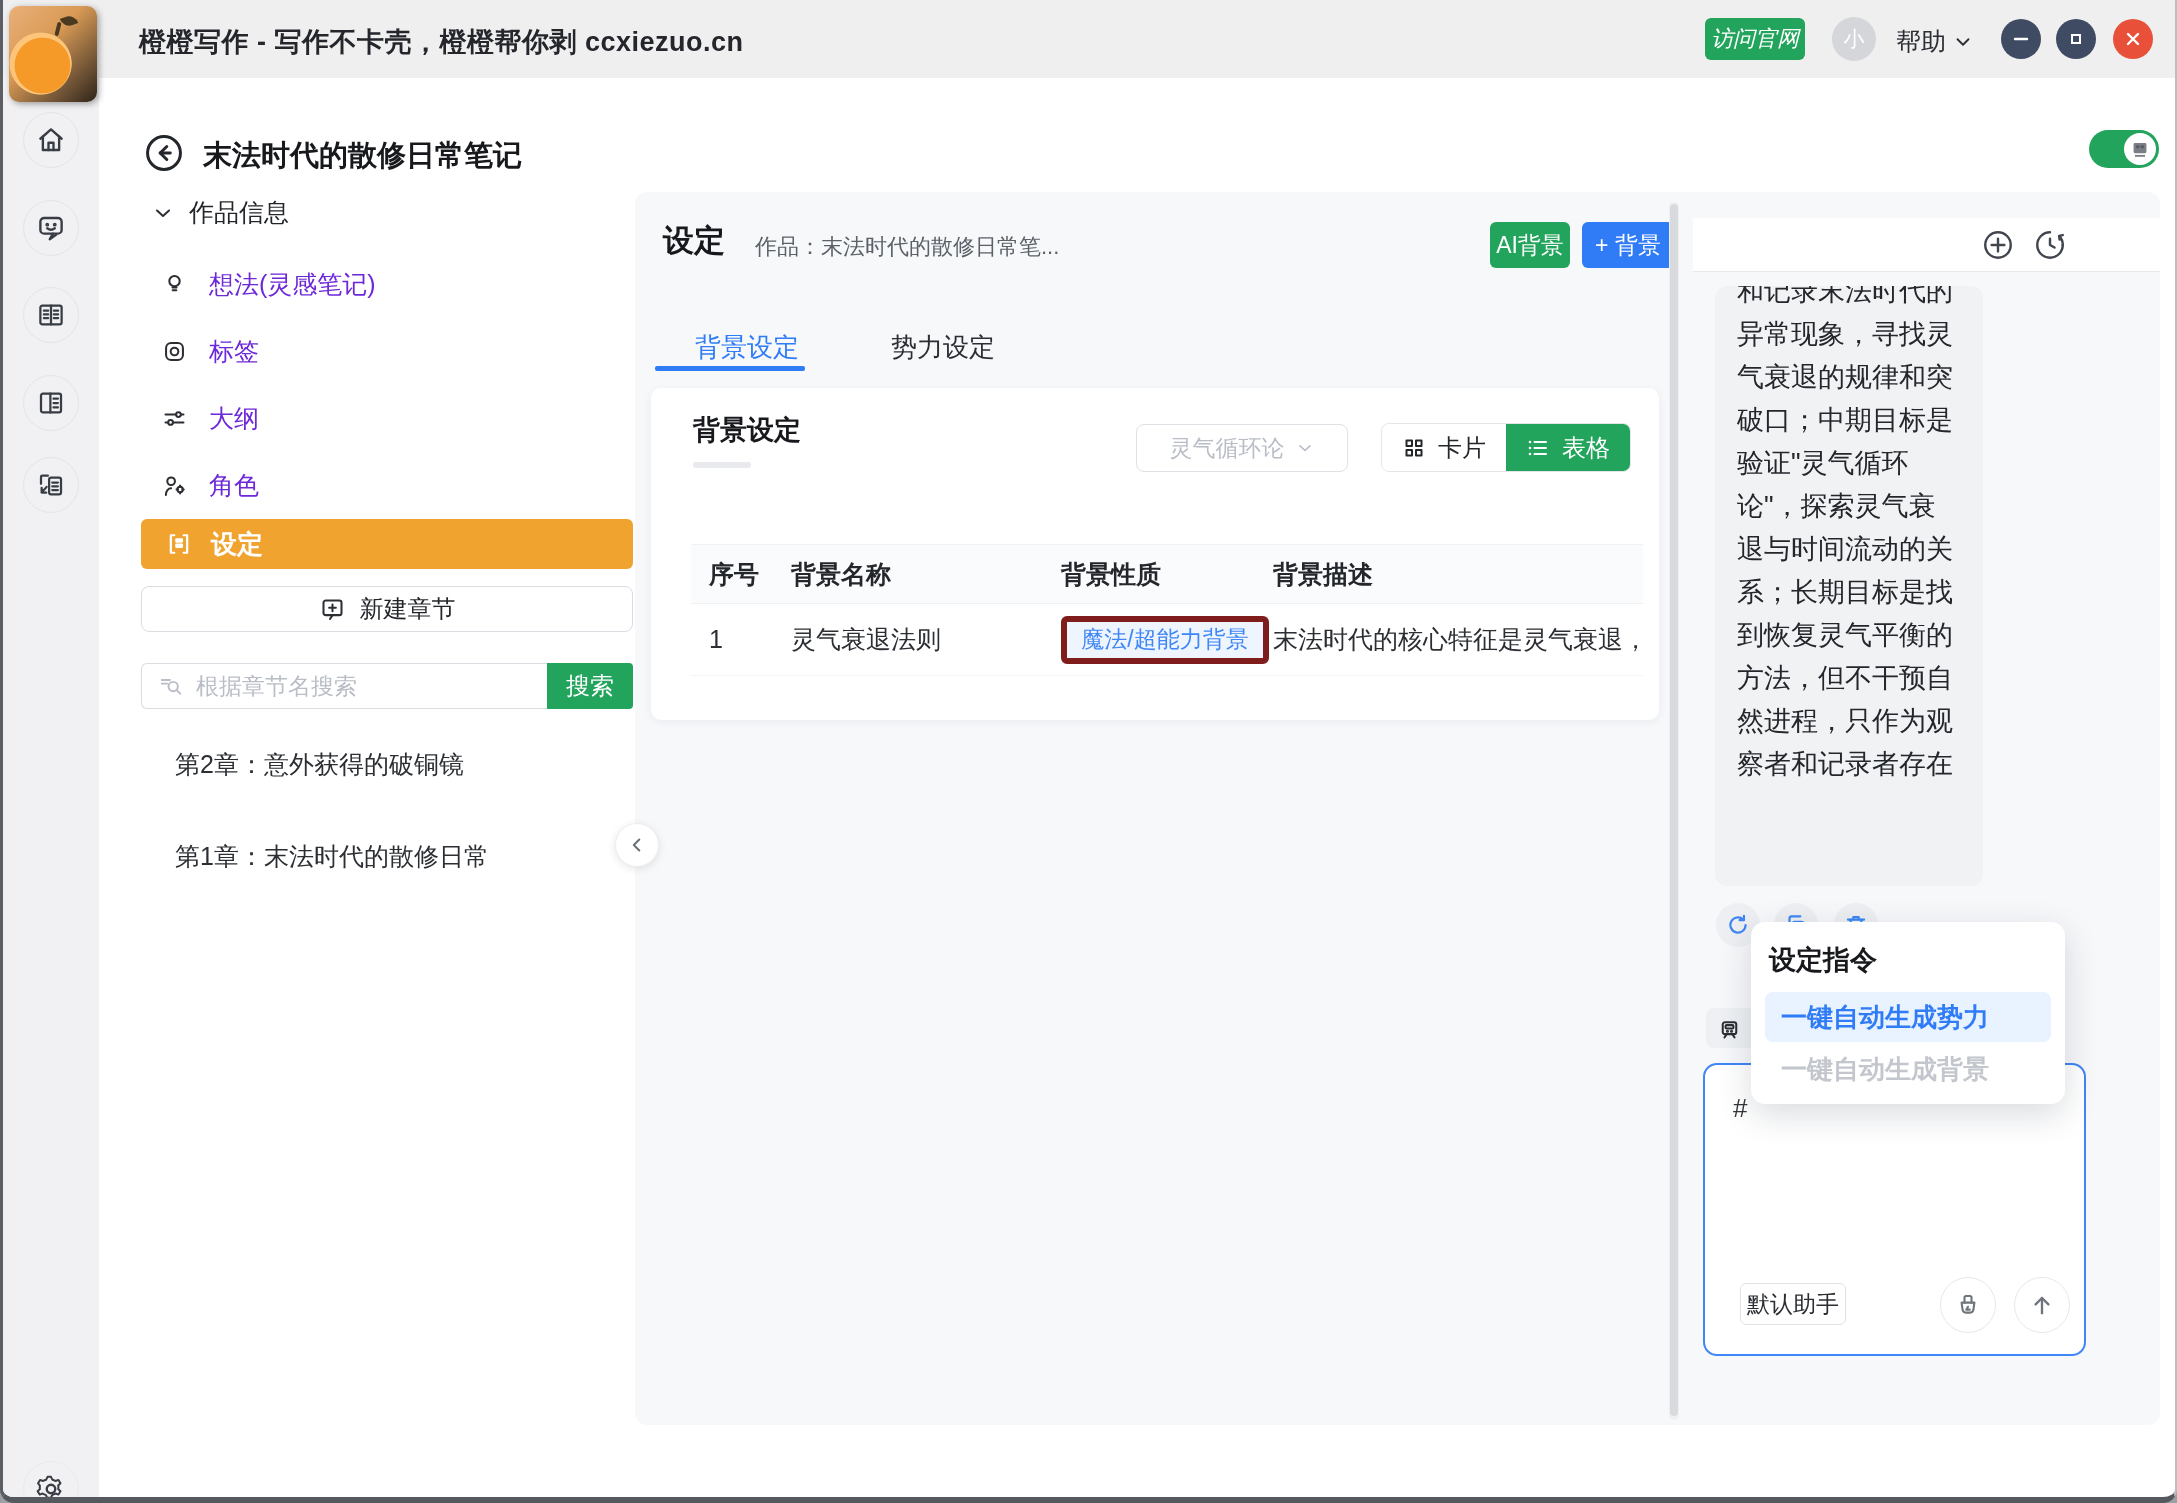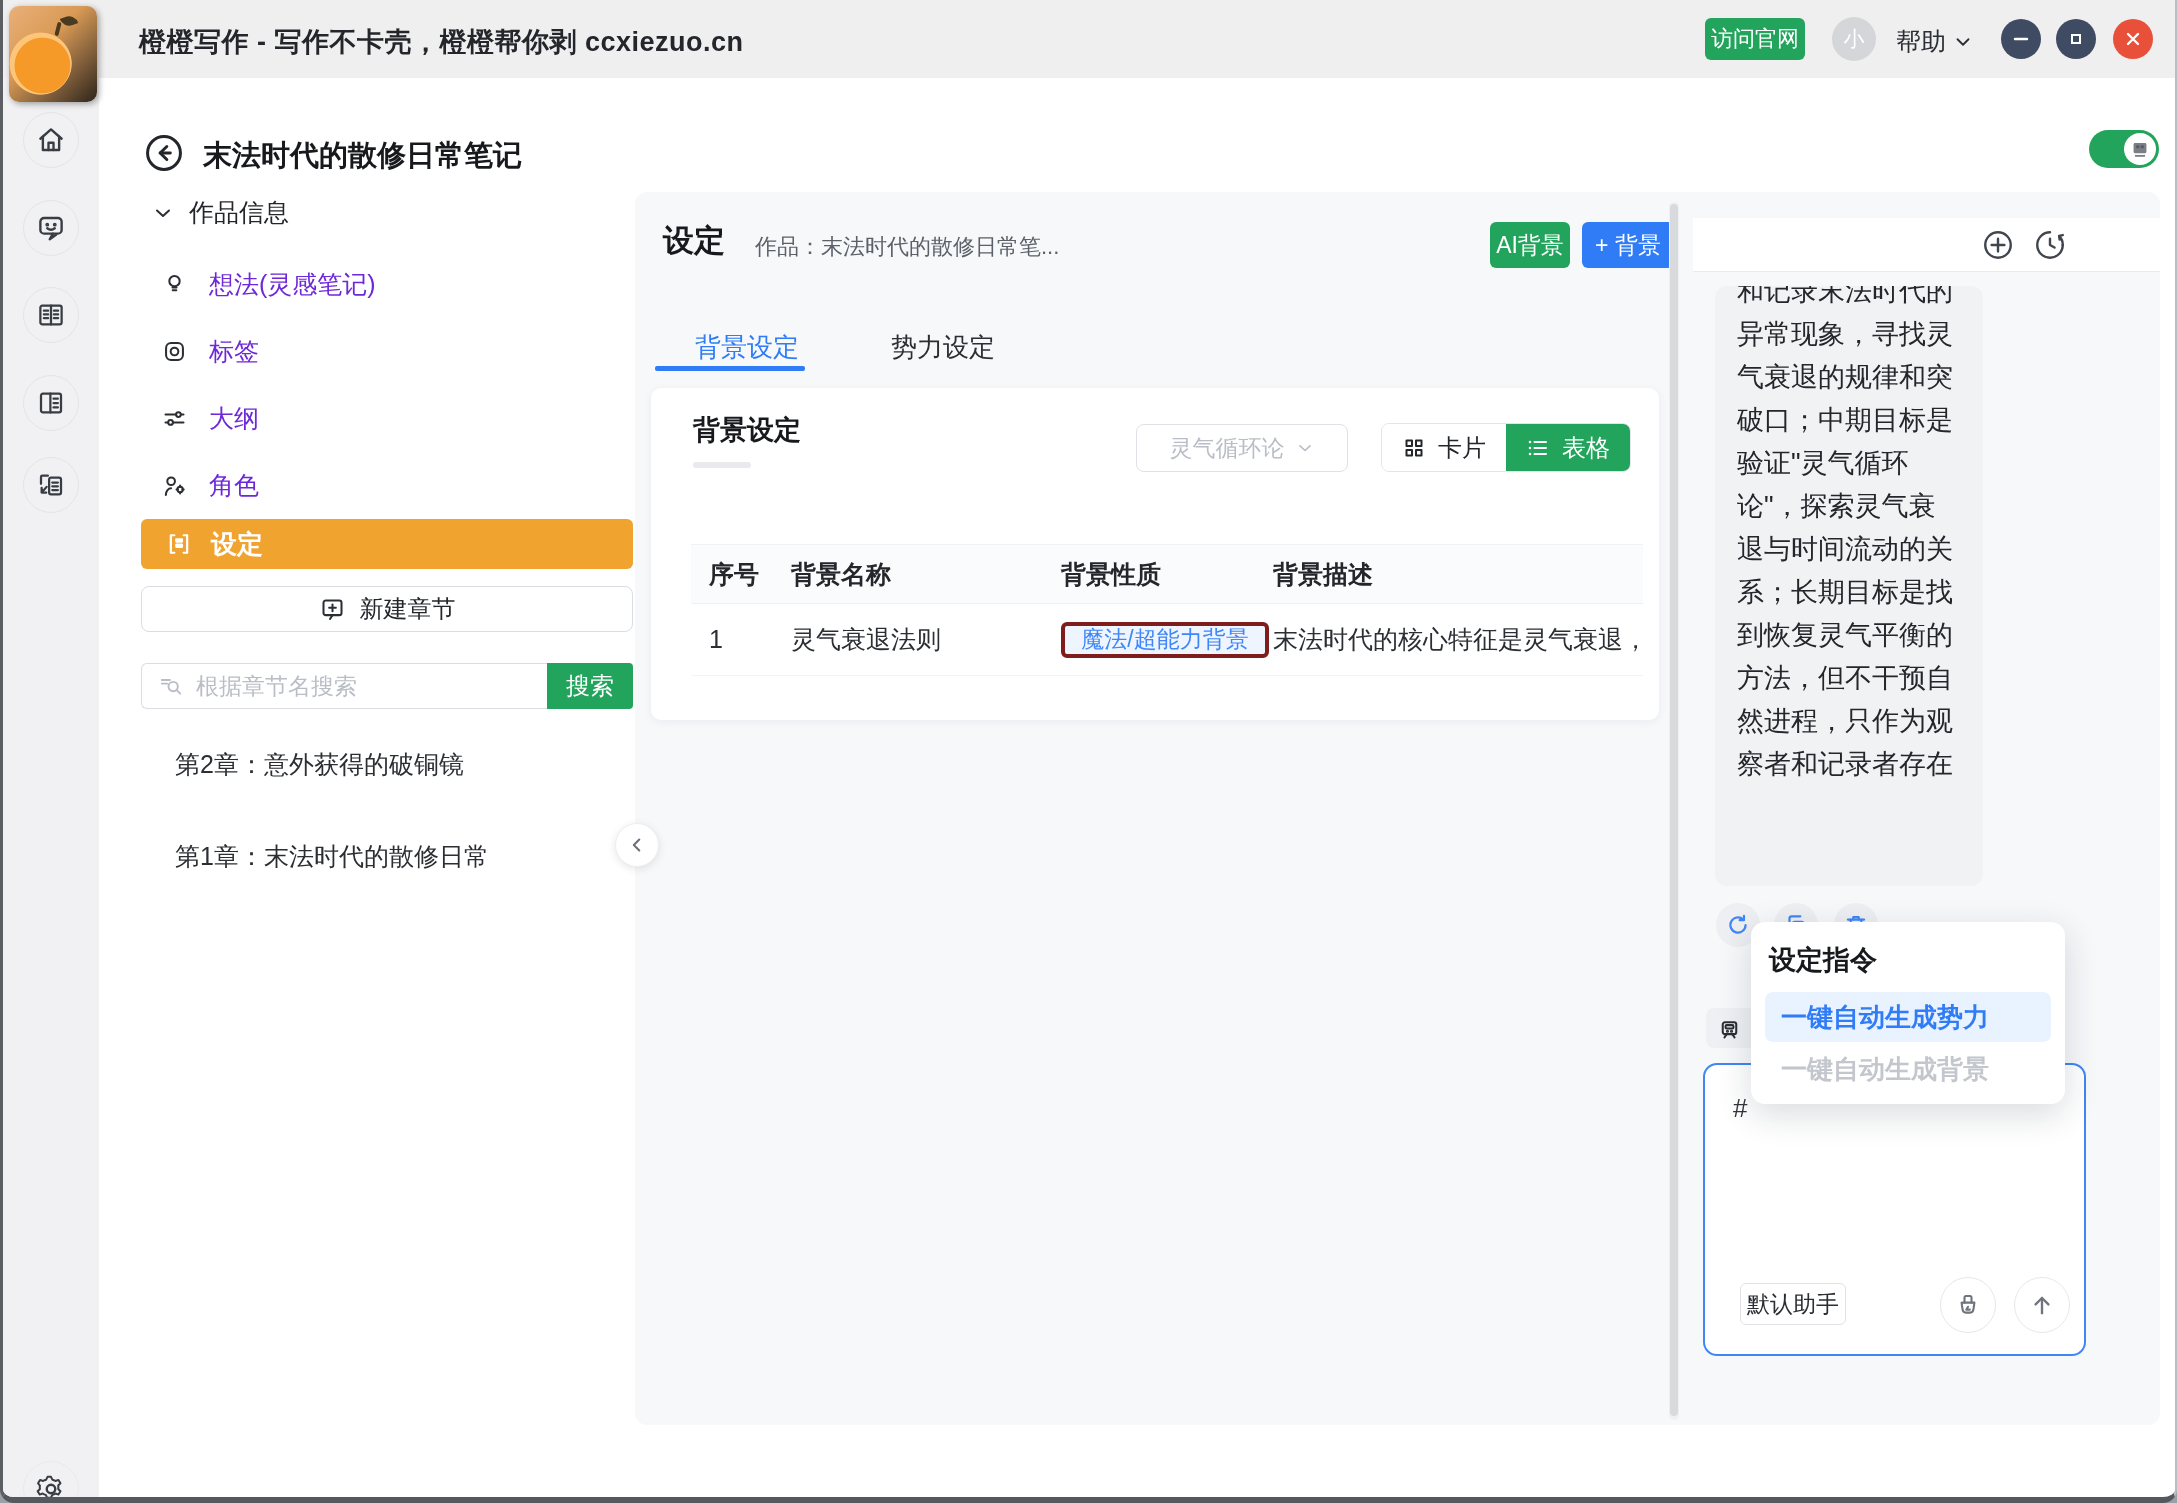--- a/index.html
+++ b/index.html
@@ -18,21 +18,21 @@
     background:
       radial-gradient(circle at 38% 62%, #f59a28 0 34%, rgba(0,0,0,0) 35%),
       radial-gradient(circle at 36% 60%, #fdc57a 0 38%, rgba(0,0,0,0) 39%),
       linear-gradient(135deg,#e9b079 0%, #d99a55 40%, #6b5034 78%, #2e2418 100%);
     box-shadow:2px 2px 6px rgba(0,0,0,.35);
   }
   #logo .leaf { position:absolute; left:52px; top:10px; width:16px; height:10px; background:#4a3a20; border-radius:0 12px 0 12px; transform:rotate(-20deg); }
   #logo .stem { position:absolute; left:47px; top:16px; width:4px; height:14px; background:#4a3a20; border-radius:2px; transform:rotate(14deg); }
   #app-title { position:absolute; left:136px; top:24px; font-size:27px; font-weight:bold; color:#24262b; letter-spacing:.5px; }
   .green-btn { background:#23a45c; color:#fff; border:none; border-radius:6px; cursor:pointer; }
-  #visit-btn { position:absolute; left:1702px; top:18px; width:100px; height:42px; font-size:22px; }
+  #visit-btn { position:absolute; left:1702px; top:18px; width:100px; height:42px; font-size:22px;font-style:italic; }
   #avatar { position:absolute; left:1829px; top:17px; width:44px; height:44px; border-radius:50%; background:#d4d6d9; color:#fff; font-size:21px; display:flex; align-items:center; justify-content:center; }
   #help { position:absolute; left:1893px; top:25px; font-size:25px; color:#2b2e33; display:flex; align-items:center; gap:6px; cursor:pointer; }
   .winbtn { position:absolute; top:19px; width:40px; height:40px; border-radius:50%; display:flex; align-items:center; justify-content:center; cursor:pointer; }
   .winbtn.navy { background:#3f4b63; }
   .winbtn.red { background:#e8503a; }
 
   
   #rail { position:absolute; left:0; top:78px; width:96px; height:1425px; background:#f1f1f3; }
   .rail-btn { position:absolute; left:20px; width:56px; height:56px; border-radius:50%; border:1px solid #e3e4e9; display:flex; align-items:center; justify-content:center; color:#383d45; cursor:pointer; }
 
@@ -73,21 +73,21 @@
   .view-half { width:125px; display:flex; align-items:center; justify-content:center; gap:12px; font-size:24px; cursor:pointer; }
   #view-card-btn { background:#fff; color:#23262b; }
   #view-table-btn { background:#23a45c; color:#fff; }
   #table { position:absolute; left:40px; top:156px; width:952px; }
   #thead { display:flex; height:60px; align-items:center; background:#fafbfc; border-top:1px solid #f0f1f3; border-bottom:1px solid #eef0f2; font-size:25px; font-weight:bold; color:#23262b; }
   #trow { display:flex; height:72px; align-items:center; font-size:25px; color:#2b2e33; border-bottom:1px solid #f3f4f6; }
   .col-no { width:100px; padding-left:18px; }
   .col-name { width:270px; }
   .col-type { width:212px; }
   .col-desc { flex:1; white-space:nowrap; overflow:hidden; }
-  #type-badge { display:inline-flex; align-items:center; justify-content:center; width:208px; height:36px; background:#eef5ff; border:4px solid #7f1d1d; border-radius:6px; color:#3f86f6; font-size:23px; }
+  #type-badge { display:inline-flex; align-items:center; justify-content:center; width:208px; height:48px; background:#eef5ff; border:6px solid #7f1d1d; border-radius:6px; color:#3f86f6; font-size:23px; }
 
   
   #vscrollbar { position:absolute; left:1666px; top:202px; width:10px; height:1218px; background:#f0f0f2; border-radius:5px; }
   #vscroll-thumb { position:absolute; left:1px; top:2px; width:8px; height:1212px; background:#d9dadd; border-radius:4px; cursor:pointer; }
 
   
   #right-toolbar { position:absolute; left:1690px; top:218px; width:467px; height:54px; background:#fff; border-bottom:1px solid #e9eaed; }
   .tb-icon { position:absolute; top:10px; width:34px; height:34px; color:#41454d; cursor:pointer; }
   #chat-bubble { position:absolute; left:1712px; top:286px; width:268px; height:600px; background:#f1f2f4; border-radius:12px; padding:0 22px; overflow:hidden; }
   #chat-bubble .bubble-text { margin-top:-16px; font-size:27px; line-height:43px; color:#23262b; word-break:break-all; }

